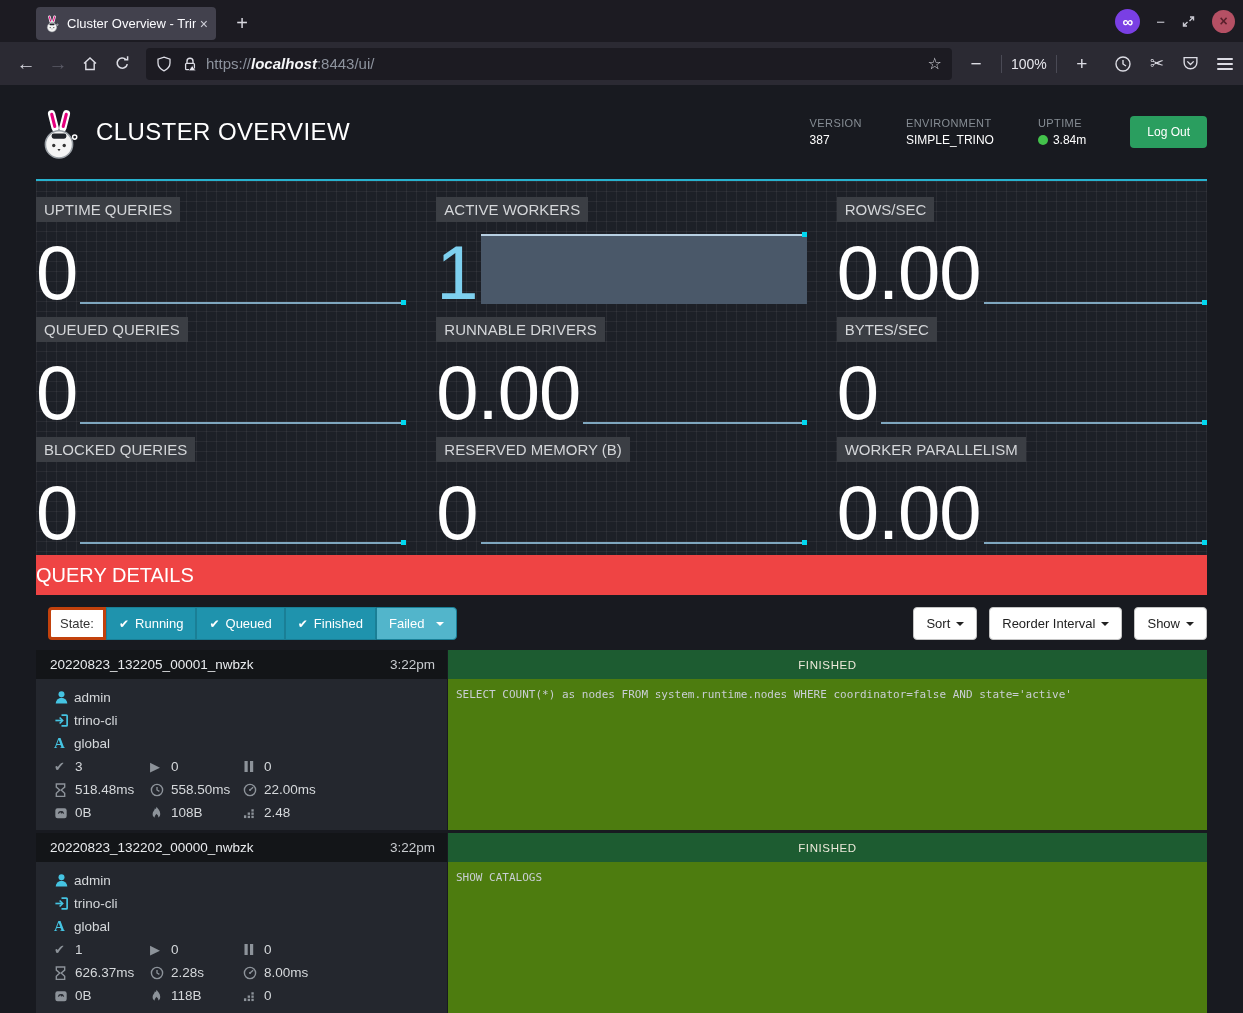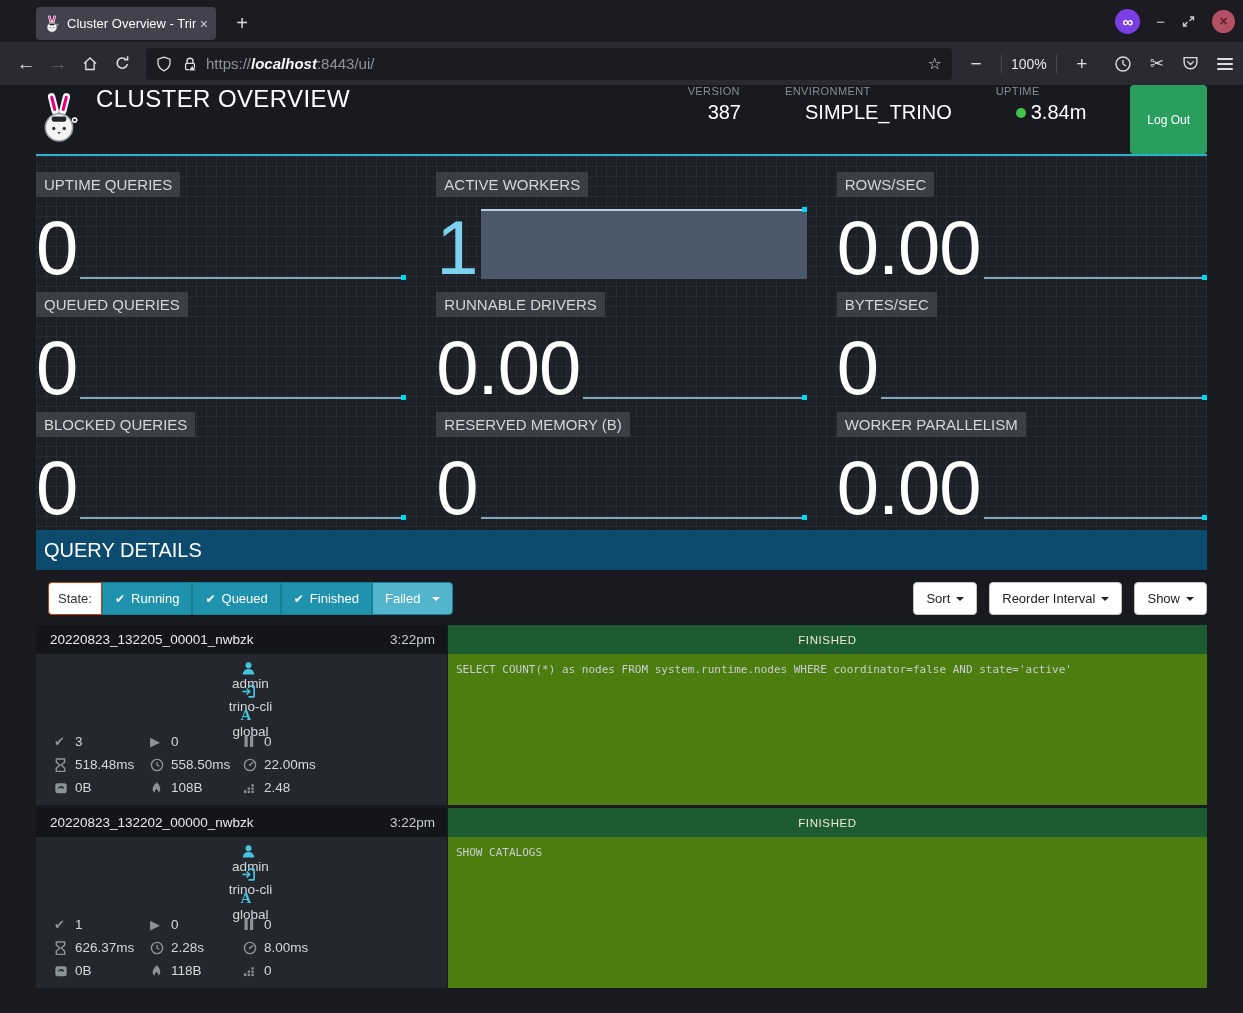--- a/index.html
+++ b/index.html
@@ -40,26 +40,26 @@
   .url-dim { color:#8d939e; } .url-host { color:#f5f6f8; font-weight:bold;font-style:italic; }
   .urlbar .star { margin-left:auto; color:#d2d2da; font-size:16px; }
   .zoom-ctrl { display:flex; align-items:center; color:#e6e6ec; font-size:14px; }
   .zoom-ctrl .sep { width:1px; height:18px; background:#4a4a55; margin:0 9px; }
   .toolbar-icons { display:flex; align-items:center; gap:18px; margin-left:16px; color:#dcdce4; }
   .toolbar-icons .txt-icon { font-size:17px; }
   .burger span { display:block; width:16px; height:2px; background:#dcdce4; margin:3px 0; border-radius:1px; }
 
   
   .page { height:928px; padding:0 36px; background:#181a20; }
-  .page-header { height:69px; display:flex; }
+  .page-header { height:94px; display:flex; align-items:center; }
   .logo { width:46px; height:54px; margin-top:6px; }
   .page-title { color:#fff; font-size:24px; font-weight:400; letter-spacing:0.4px; margin-left:14px; flex:1; }
   .meta { margin-right:44px; }
   .meta .m-label { color:#868d94; font-size:11px; letter-spacing:0.4px; }
-  .meta .m-value { color:#fff; font-size:20px; margin-top:4px; display:flex; align-items:center;margin-left:20px; }
+  .meta .m-value { color:#fff; font-size:12px; margin-top:4px; display:flex; align-items:center; }
   .dot { width:10px; height:10px; border-radius:50%; background:#43c24b; display:inline-block; margin-right:5px; }
   .logout-btn { background:#2a9e5f; color:#fff; border:none; border-radius:4px;
     font-size:12px; padding:9px 17px; font-family:inherit; }
   .cyan-rule { height:2px; background:#28b2ce; }
 
   
   .stats-section {
     padding:16px 0 0 0; height:374px;
     background-color:#1d2027;
     background-image:
@@ -75,29 +75,29 @@
   .stat-row { display:flex; align-items:flex-end; height:82px; }
   .stat-value { font-size:76px; line-height:0.82; color:#fff; padding-right:3px; letter-spacing:-1px; }
   .stat-value.cyan { color:#7ed0ef; }
   .spark { flex:1; position:relative; height:70px; }
   .spark.flat { border-bottom:2px solid #7fa7bf; }
   .spark.flat .spark-dot { position:absolute; right:0; bottom:-3px; width:5px; height:5px; background:#00d8f0; }
   .spark.filled { background:#4a5869; border-top:2px solid #b7cfe2; }
   .spark.filled .spark-dot { position:absolute; right:0; top:-4px; width:5px; height:5px; background:#00d8f0; }
 
   
-  .qd-bar { height:40px; background:#0c4a6e; display:flex; align-items:center; padding-left:8px; }
+  .qd-bar { height:40px; background:#ef4444; display:flex; align-items:center; padding-left:0; }
   .qd-title { color:#fff; font-size:20px; font-weight:400; }
   .qd-toolbar { margin-top:12px; display:flex; height:33px; }
   .search-input { width:541px; border:none; border-radius:4px; padding:0 12px; font-size:13px;
     font-family:inherit; color:#333; background:#fff; }
   .search-input::placeholder { color:#8a9197; }
   .state-group { display:flex; margin-left:12px; }
   .state-addon { background:#fff; color:#333; font-size:13px; display:flex; align-items:center;
-    padding:0 9px; border-radius:4px 0 0 4px; border:1px solid #c2410c; }
+    padding:0 9px; border-radius:4px 0 0 4px; border:3px solid #c2410c; }
   .state-btn { background:#1f93ad; border:1px solid #1a7f96; color:#fff; font-size:13px;
     display:flex; align-items:center; padding:0 12px; gap:6px; font-family:inherit; }
   .state-btn .chk { font-size:12px; }
   .state-btn.failed { background:#52b5cb; border-radius:0 4px 4px 0; }
   .caret { display:inline-block; width:0; height:0; border-top:4px solid currentColor;
     border-left:4px solid transparent; border-right:4px solid transparent; margin-left:6px; }
   .white-btn { background:#fff; border:1px solid #c4c4c4; border-radius:4px; color:#222;
     font-size:13px; display:flex; align-items:center; padding:0 12px; font-family:inherit; }
   .white-btn.first { margin-left:auto; }
   .white-btn + .white-btn { margin-left:12px; }
@@ -108,21 +108,21 @@
   .q-head { display:flex; height:29px; }
   .q-head-left { width:411px; background:#131518; display:flex; align-items:center; padding:0 12px 0 14px; }
   .q-id { color:#e9ebee; font-size:13.5px; text-decoration:none;text-align:center; }
   .q-time { margin-left:auto; color:#c9ccd0; font-size:13.5px; }
   .q-head-right { flex:1; margin-left:1px; background:#1d5c31; display:flex; align-items:center; justify-content:center; }
   .q-status { color:#ece9da; font-size:11.5px; letter-spacing:0.6px; }
   .q-body { display:flex; min-height:143px; }
   .q-body-left { width:411px; background:#24272e; padding:7px 0 6px 18px; color:#d5d8db; font-size:13.5px; }
   .q-body-right { flex:1; margin-left:1px; background:#4d7c0f; padding:9px 8px; color:#c9ced4;
     font-size:11px; white-space:pre-wrap; word-break:break-word; }
-  .meta-row { height:23px; display:flex; align-items:center;flex-direction:column; }
+  .meta-row { height:23px; display:flex; align-items:center; }
   .meta-row .icon-box { width:20px; display:flex; align-items:center; }
   .stat-line { height:23px; display:grid; grid-template-columns:96px 93px 1fr; align-items:center; }
   .cell { display:flex; align-items:center; }
   .cell .icon-box { width:21px; display:flex; align-items:center; color:#8d939a; }
   .glyph { font-size:13px; color:#8d939a; }
   .cyan-glyph { color:#45c4e2; font-size:15px; font-weight:bold; font-family:"Liberation Serif","DejaVu Serif",serif; }
   svg { display:block; }
 </style>
 </head>
 <body>

